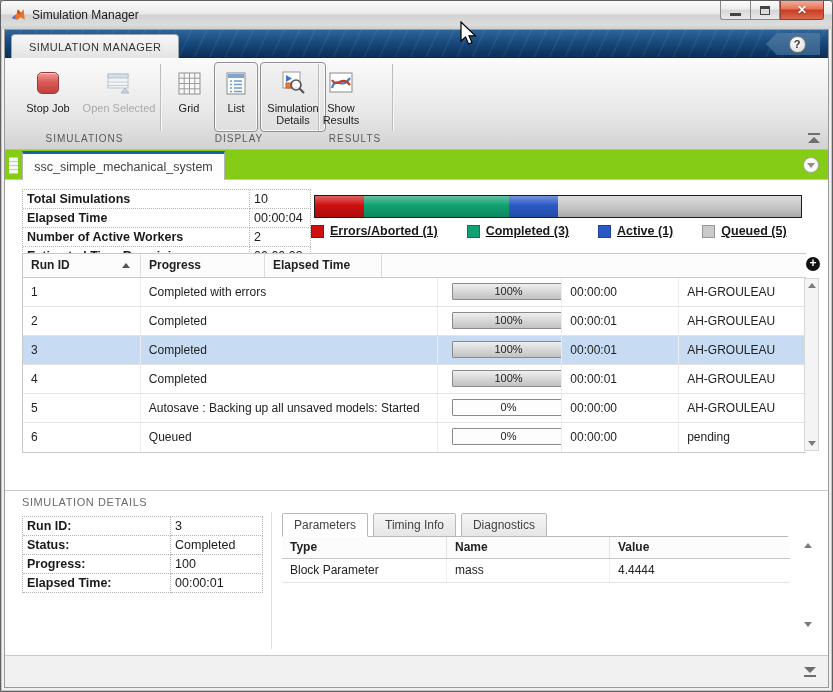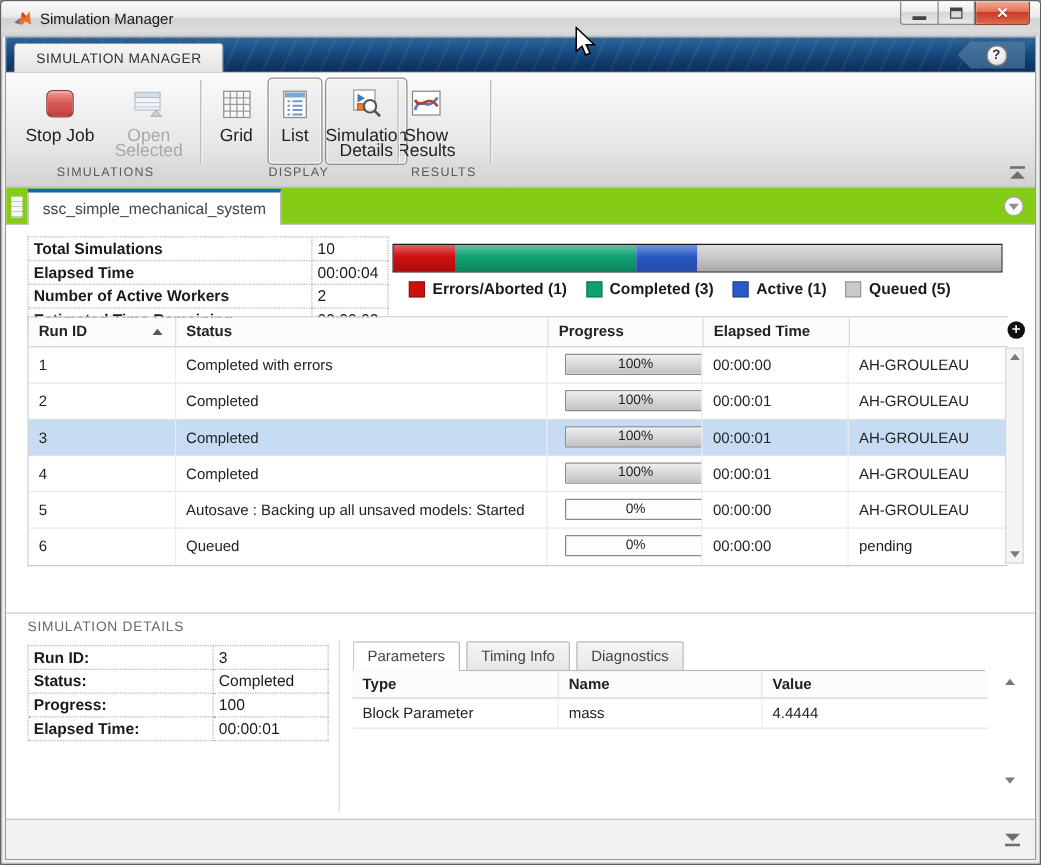--- a/index.html
+++ b/index.html
@@ -41,21 +41,21 @@
     display:flex; align-items:center; justify-content:center; }
   .helpCircle{ width:17px; height:17px; border-radius:50%; background:radial-gradient(circle at 40% 30%,#FFFFFF,#D8D8D8);
     border:1px solid #7A7A7A; color:#333; font-weight:bold; font-size:11px; text-align:center; line-height:15px; margin-left:8px; }
   
   .toolbar{ position:absolute; top:28px; left:0; right:0; height:92px;
     background:linear-gradient(180deg,#FBFBFB,#E8E8E8 60%,#D2D2D2); border-bottom:1px solid #B9B9B9; }
   .tb-sep{ position:absolute; top:6px; bottom:18px; width:1px; background:#BDBDBD; box-shadow:1px 0 0 #F5F5F5; }
   .tb-btn{ position:absolute; top:4px; display:flex; flex-direction:column; align-items:center; padding-top:5px; height:70px; border:1px solid transparent; border-radius:4px; cursor:default; }
   .tb-btn.selected{ border-color:#8F8F8F; background:linear-gradient(180deg,#F2F2F2,#DFDFDF); box-shadow:inset 0 0 0 1px #F8F8F8; }
   .tb-btn .ic{ height:30px; display:flex; align-items:center; justify-content:center; }
-  .tb-btn .lbl{ margin-top:4px; font-size:14px; line-height:12px; color:#222; text-align:center; }
+  .tb-btn .lbl{ margin-top:4px; font-size:11px; line-height:12px; color:#222; text-align:center; }
   .tb-btn.disabled .lbl{ color:#A9A9A9; }
   .stopIcon{ width:22px; height:22px; border-radius:5px; border:1px solid #96393C;
     background:linear-gradient(180deg,#F29A97,#D95B57 45%,#C03F3C); box-shadow:inset 0 1px 0 rgba(255,255,255,.5); }
   .groupLbl{ position:absolute; bottom:2px; height:14px; font-size:10px; letter-spacing:1px; color:#5A5A5A; text-align:center; }
   .ribbonMin{ position:absolute; right:6px; bottom:4px; width:16px; height:13px; }
   
   .tabstrip{ position:absolute; top:120px; left:0; right:0; height:30px; background:#84cc16; border-bottom:1px solid #C6C6C6; }
   .grip{ position:absolute; left:4px; top:7px; width:9px; height:17px;
     background:repeating-linear-gradient(180deg,#C9C9C9 0 1px,#F6F6F6 1px 4px); }
   .docTab{ position:absolute; left:17px; top:1px; height:29px; width:203px; background:#FDFDFD;
@@ -71,21 +71,21 @@
   .sumRow{ display:flex; }
   .sumRow .k{ width:227px; } .sumRow .v{ width:61px; }
   .sumRow div{ height:19px; line-height:18px; font-size:12.5px; padding-left:4px;
     border-right:1px dotted #B5B5B5; border-bottom:1px dotted #B5B5B5; color:#1A1A1A; white-space:nowrap; overflow:hidden; }
   .sumRow .k{ font-weight:bold; }
   
   .ovBar{ position:absolute; left:309px; top:15px; width:488px; height:23px; border:1px solid #1C1C1C; display:flex; }
   .seg{ position:relative; height:100%; }
   .seg::after{ content:""; position:absolute; inset:0;
     background:linear-gradient(180deg,rgba(255,255,255,.35),rgba(255,255,255,0) 45%,rgba(0,0,0,.16)); }
-  .legend{ position:absolute; left:322px; top:44px; display:flex; gap:15px; }
+  .legend{ position:absolute; left:306px; top:44px; display:flex; gap:29px;text-decoration:underline; }
   .legItem{ display:flex; align-items:center; gap:6px; }
   .legSwatch{ width:13px; height:13px; border:1px solid rgba(0,0,0,.25); position:relative; }
   .legItem span{ font-size:12.5px; font-weight:bold; color:#1A1A1A; white-space:nowrap; }
   
   .runs{ position:absolute; left:17px; top:73px; width:784px; border:1px solid #C9C9C9; border-right:none; }
   .rt-header{ display:flex; height:24px; background:#FCFCFC; border-bottom:1px solid #C9C9C9; }
   .rt-hcell{ font-size:12px; font-weight:bold; color:#222; line-height:23px; padding-left:8px;
     border-right:1px solid #DCDCDC; position:relative; white-space:nowrap; overflow:hidden; }
   .rt-row{ display:flex; height:29px; background:#FFF; border-bottom:1px solid #E4E4E4; }
   .rt-row:last-child{ border-bottom:none; }
@@ -298,21 +298,20 @@
           </div>
         <div class="legItem">
             <div class="legSwatch" style="background: rgb(202, 202, 202);"></div>
             <span>Queued (5)</span>
           </div>
       </div>
 
       <div class="runs">
         <div class="rt-header">
           <div class="rt-hcell c1"><span>Run ID</span><span class="sortAsc"></span></div>
-          <div class="rt-hcell c2">Status</div>
           <div class="rt-hcell c3">Progress</div>
           <div class="rt-hcell c4">Elapsed Time</div>
         </div>
 
         <div class="rt-row">
           <div class="rt-cell c1">1</div>
           <div class="rt-cell c2">Completed with errors</div>
           <div class="rt-cell c3">
               <div class="pbar">
                 <div class="pfill" style="width: 100%;"></div>

